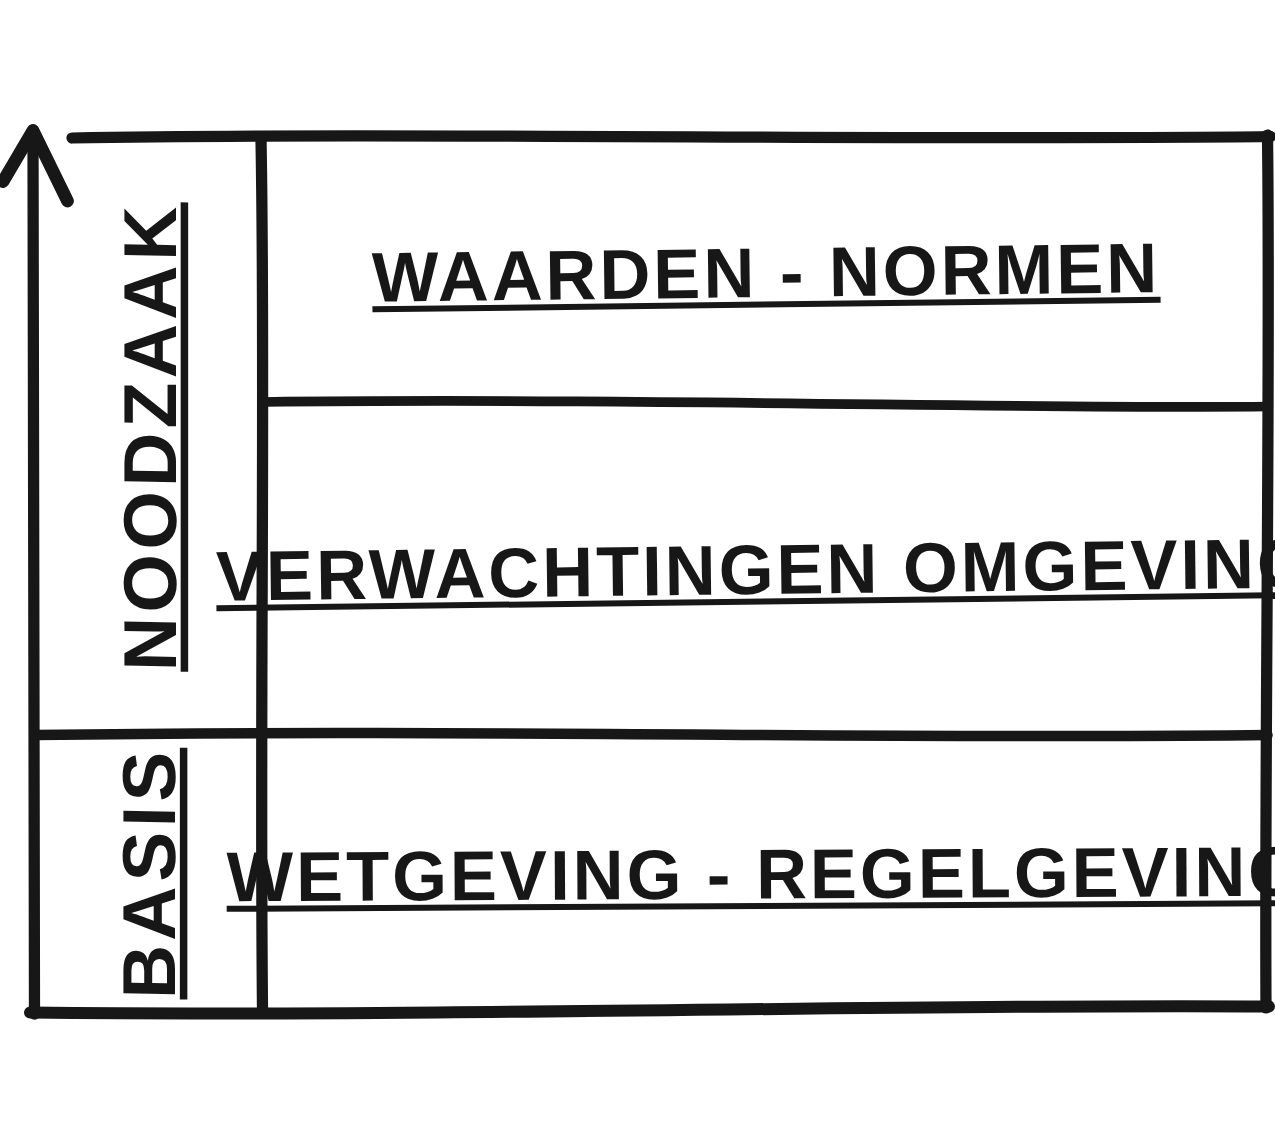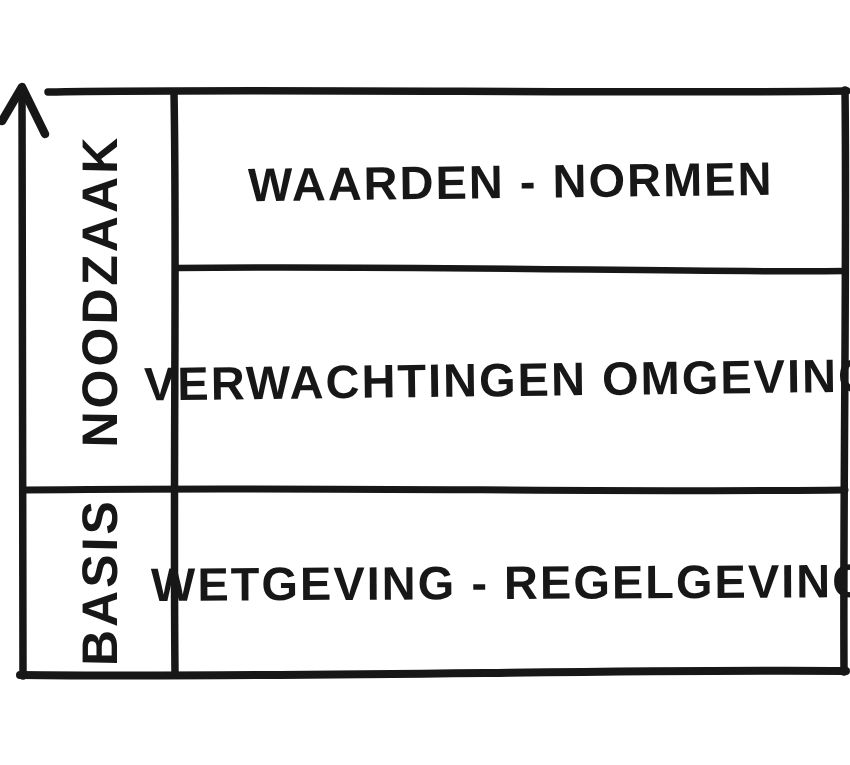--- a/index.html
+++ b/index.html
@@ -25,20 +25,21 @@
     height: 765px;
   }
   .cell {
     position: absolute;
     display: flex;
     align-items: center;
     justify-content: center;
     color: #171717;
     font-weight: bold;
     white-space: nowrap;
+    text-decoration: underline;
   }
   .row-text {
     font-size: 47px;
     letter-spacing: 2px;
     transform: rotate(-0.7deg);
   }
   .cell-row1 { left: 178px; top: 95px;  width: 665px; height: 172px; }
   .cell-row2 { left: 178px; top: 271px; width: 665px; height: 216px; }
   .cell-row3 { left: 178px; top: 493px; width: 665px; height: 178px; }
   .cell-row3 .row-text { transform: rotate(-0.3deg); }

